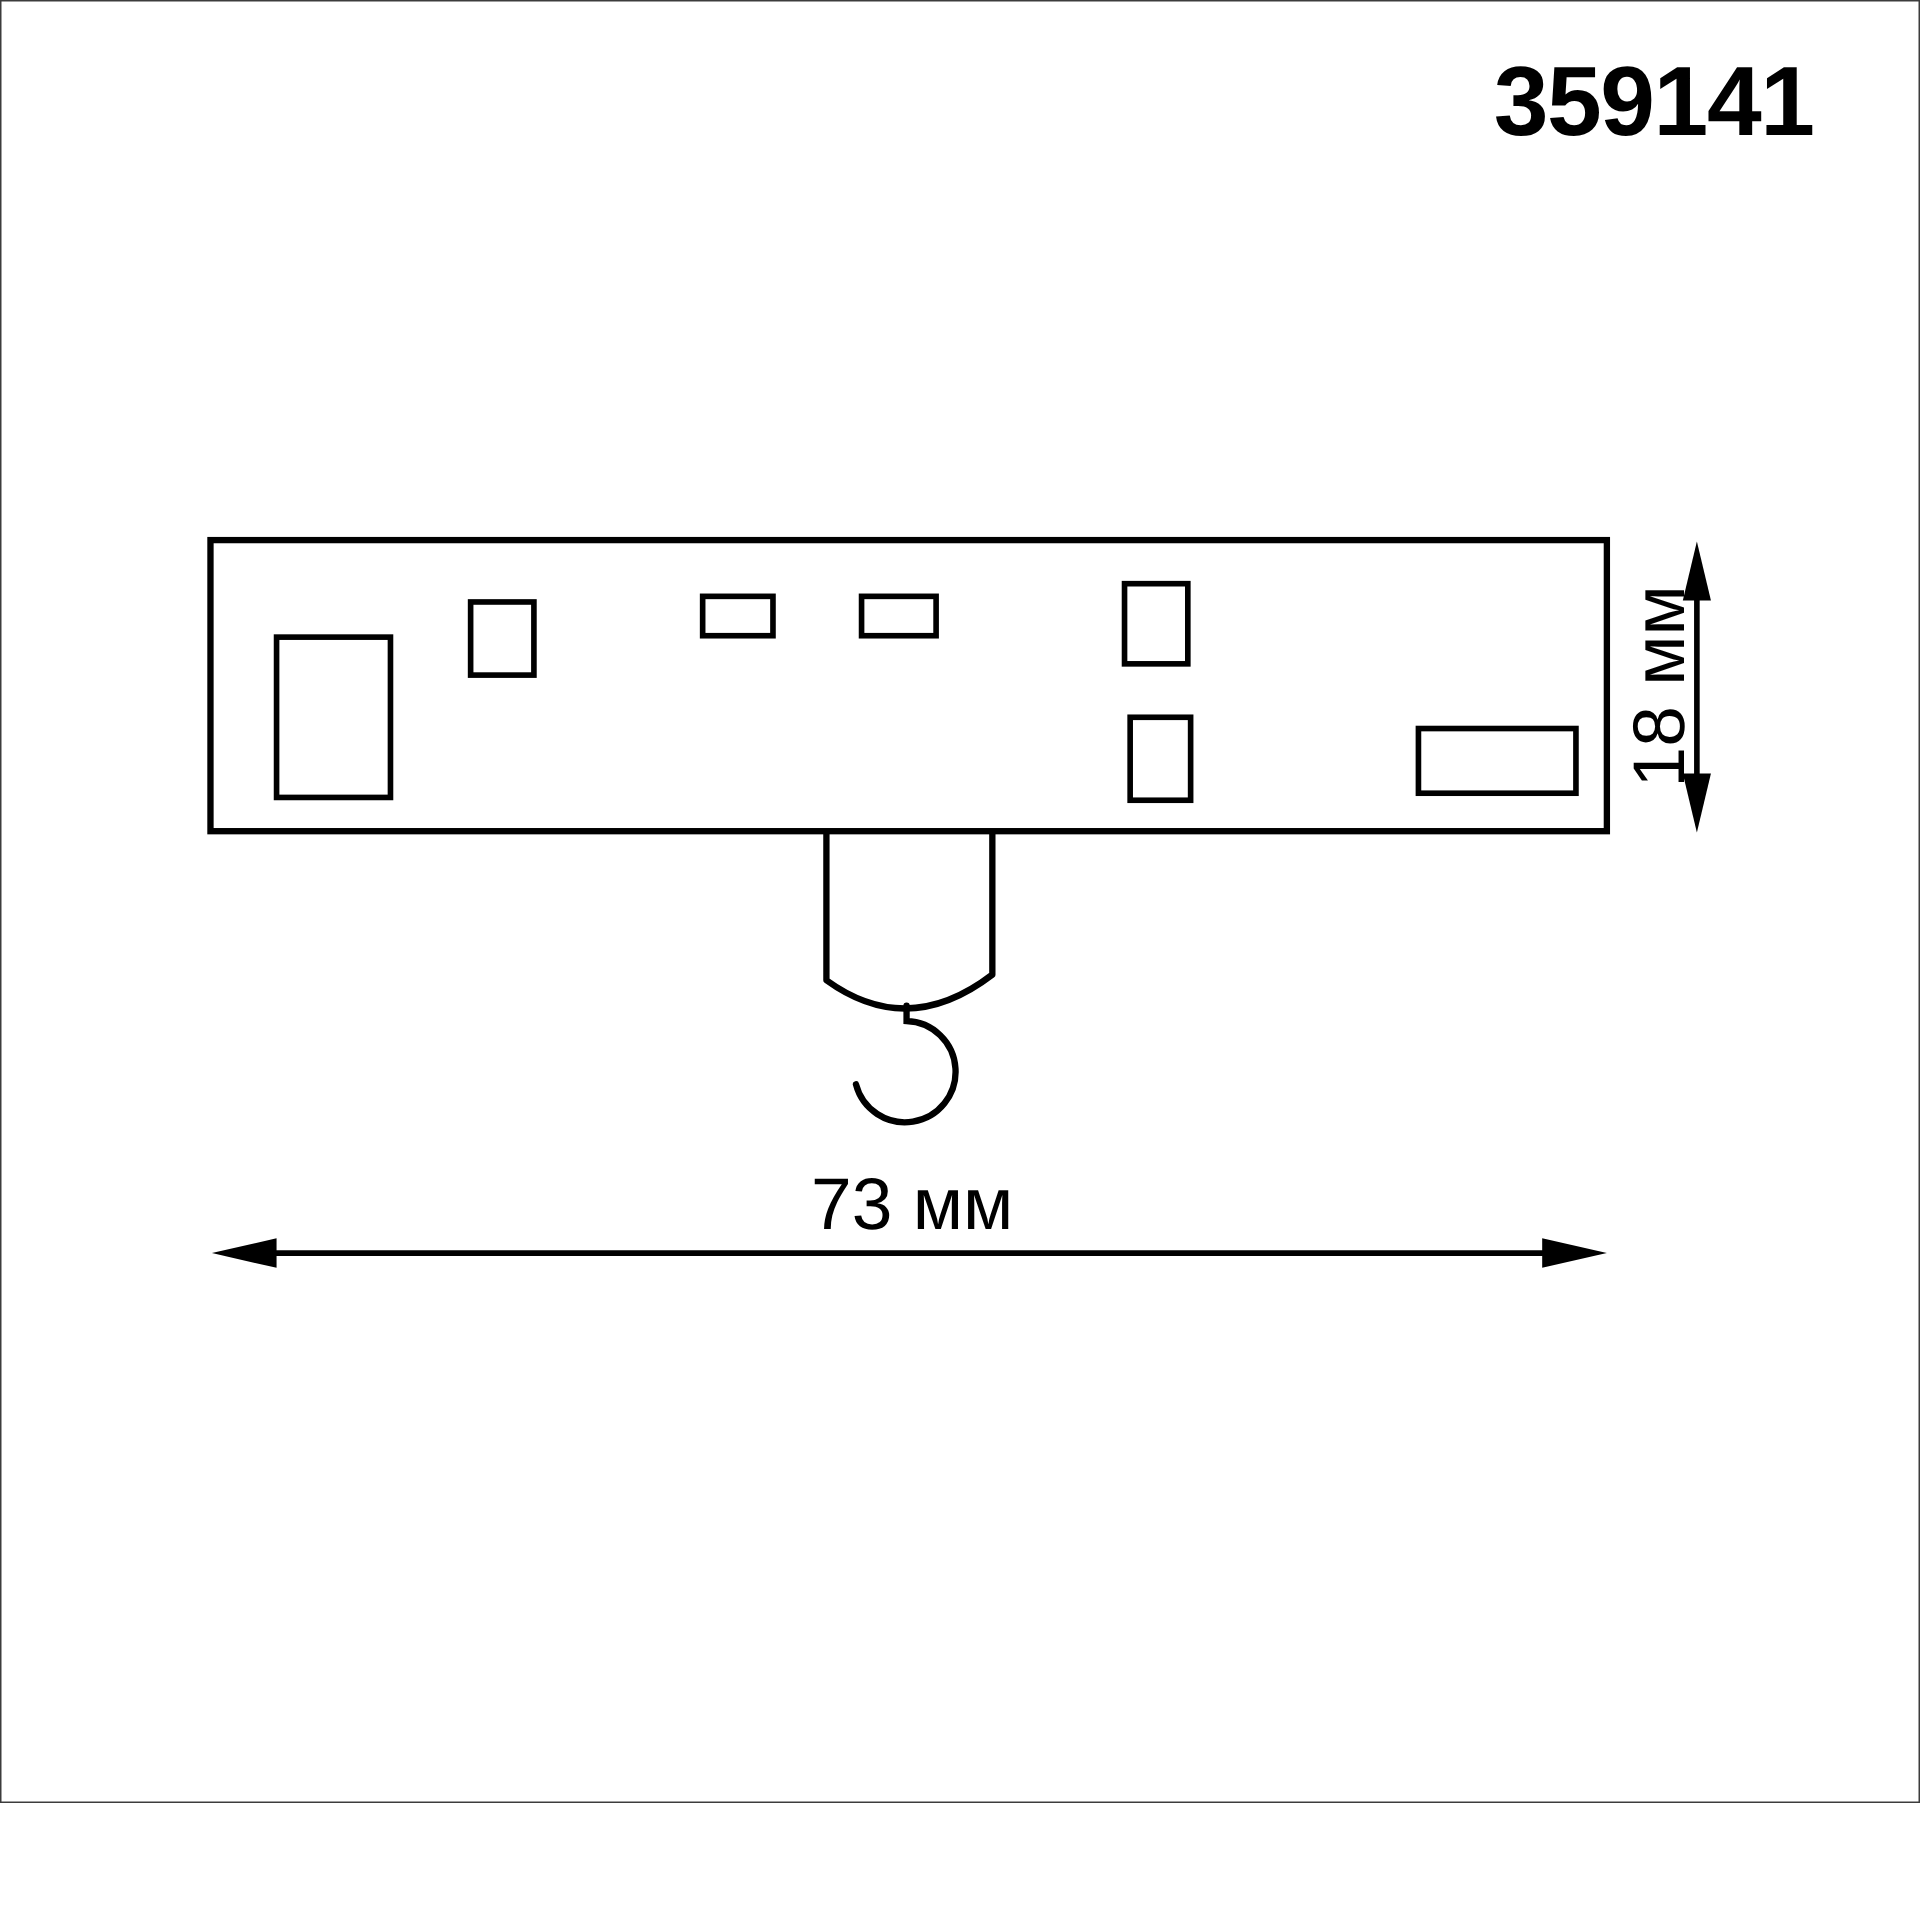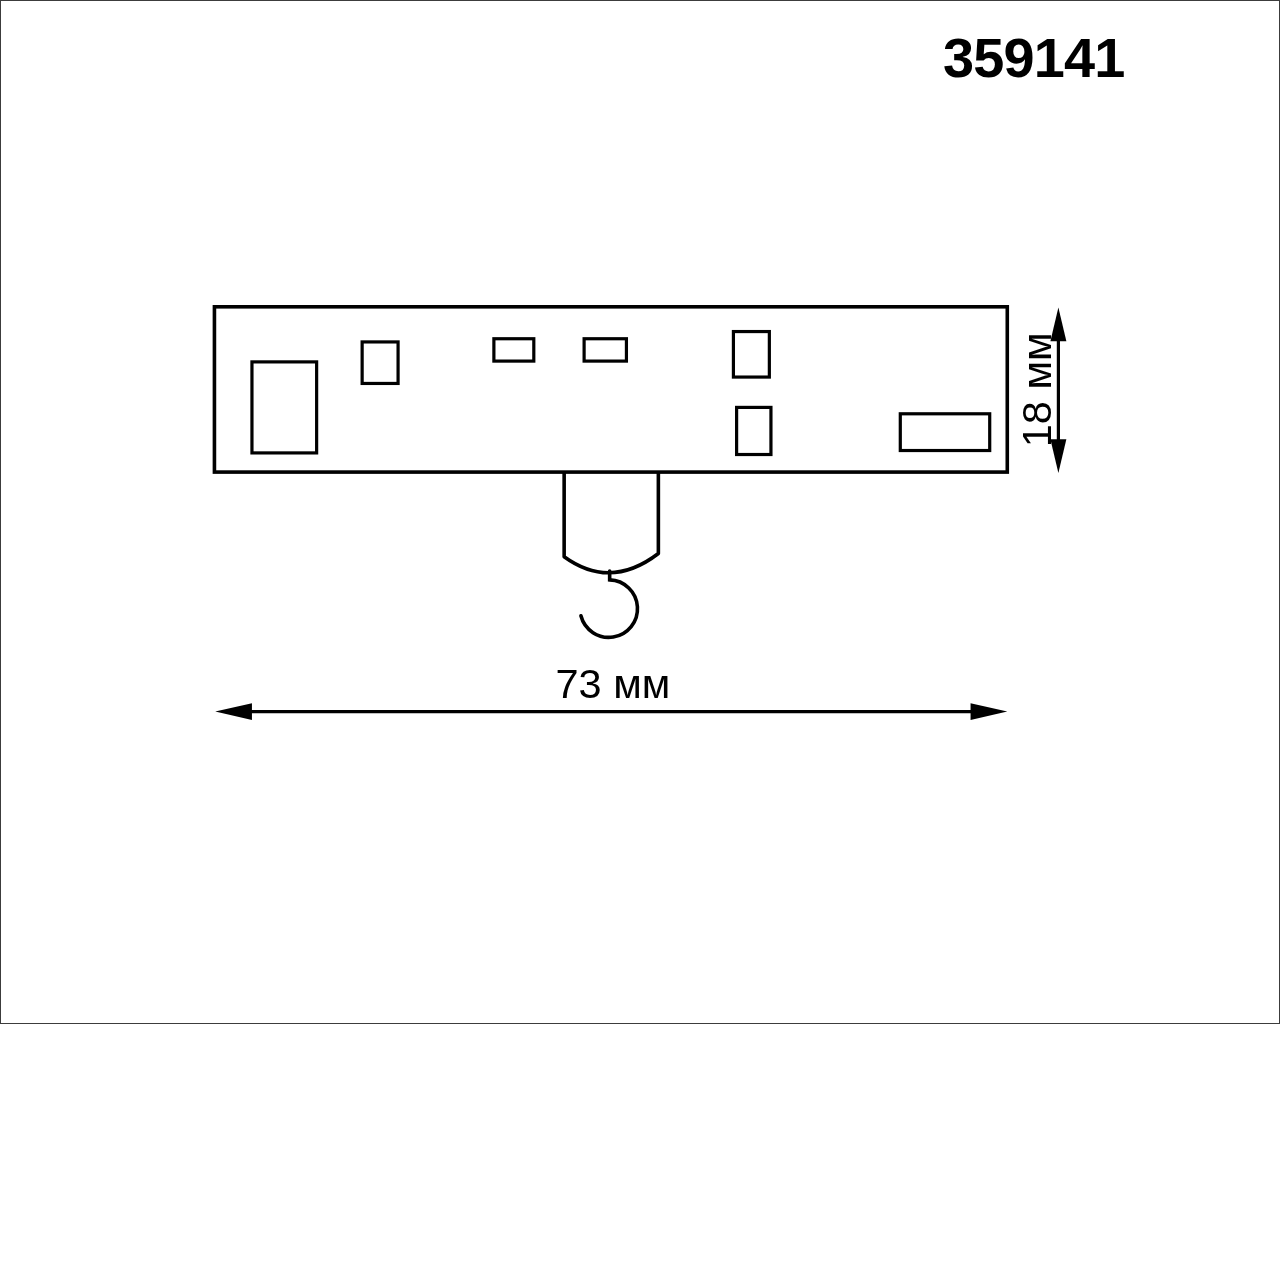--- a/index.html
+++ b/index.html
@@ -4,21 +4,21 @@
 <style>
   html, body {
     margin: 0;
     padding: 0;
     background: #ffffff;
     font-family: "Liberation Sans", sans-serif;
   }
   .canvas {
     position: relative;
     width: 1280px;
-    height: 1024px;
+    height: 1202px;
     box-sizing: border-box;
     background: #ffffff;
     border: 1px solid #3c3c3c;
     overflow: hidden;
   }
   svg.drawing {
     position: absolute;
     left: 0;
     top: 0;
     width: 100%;

